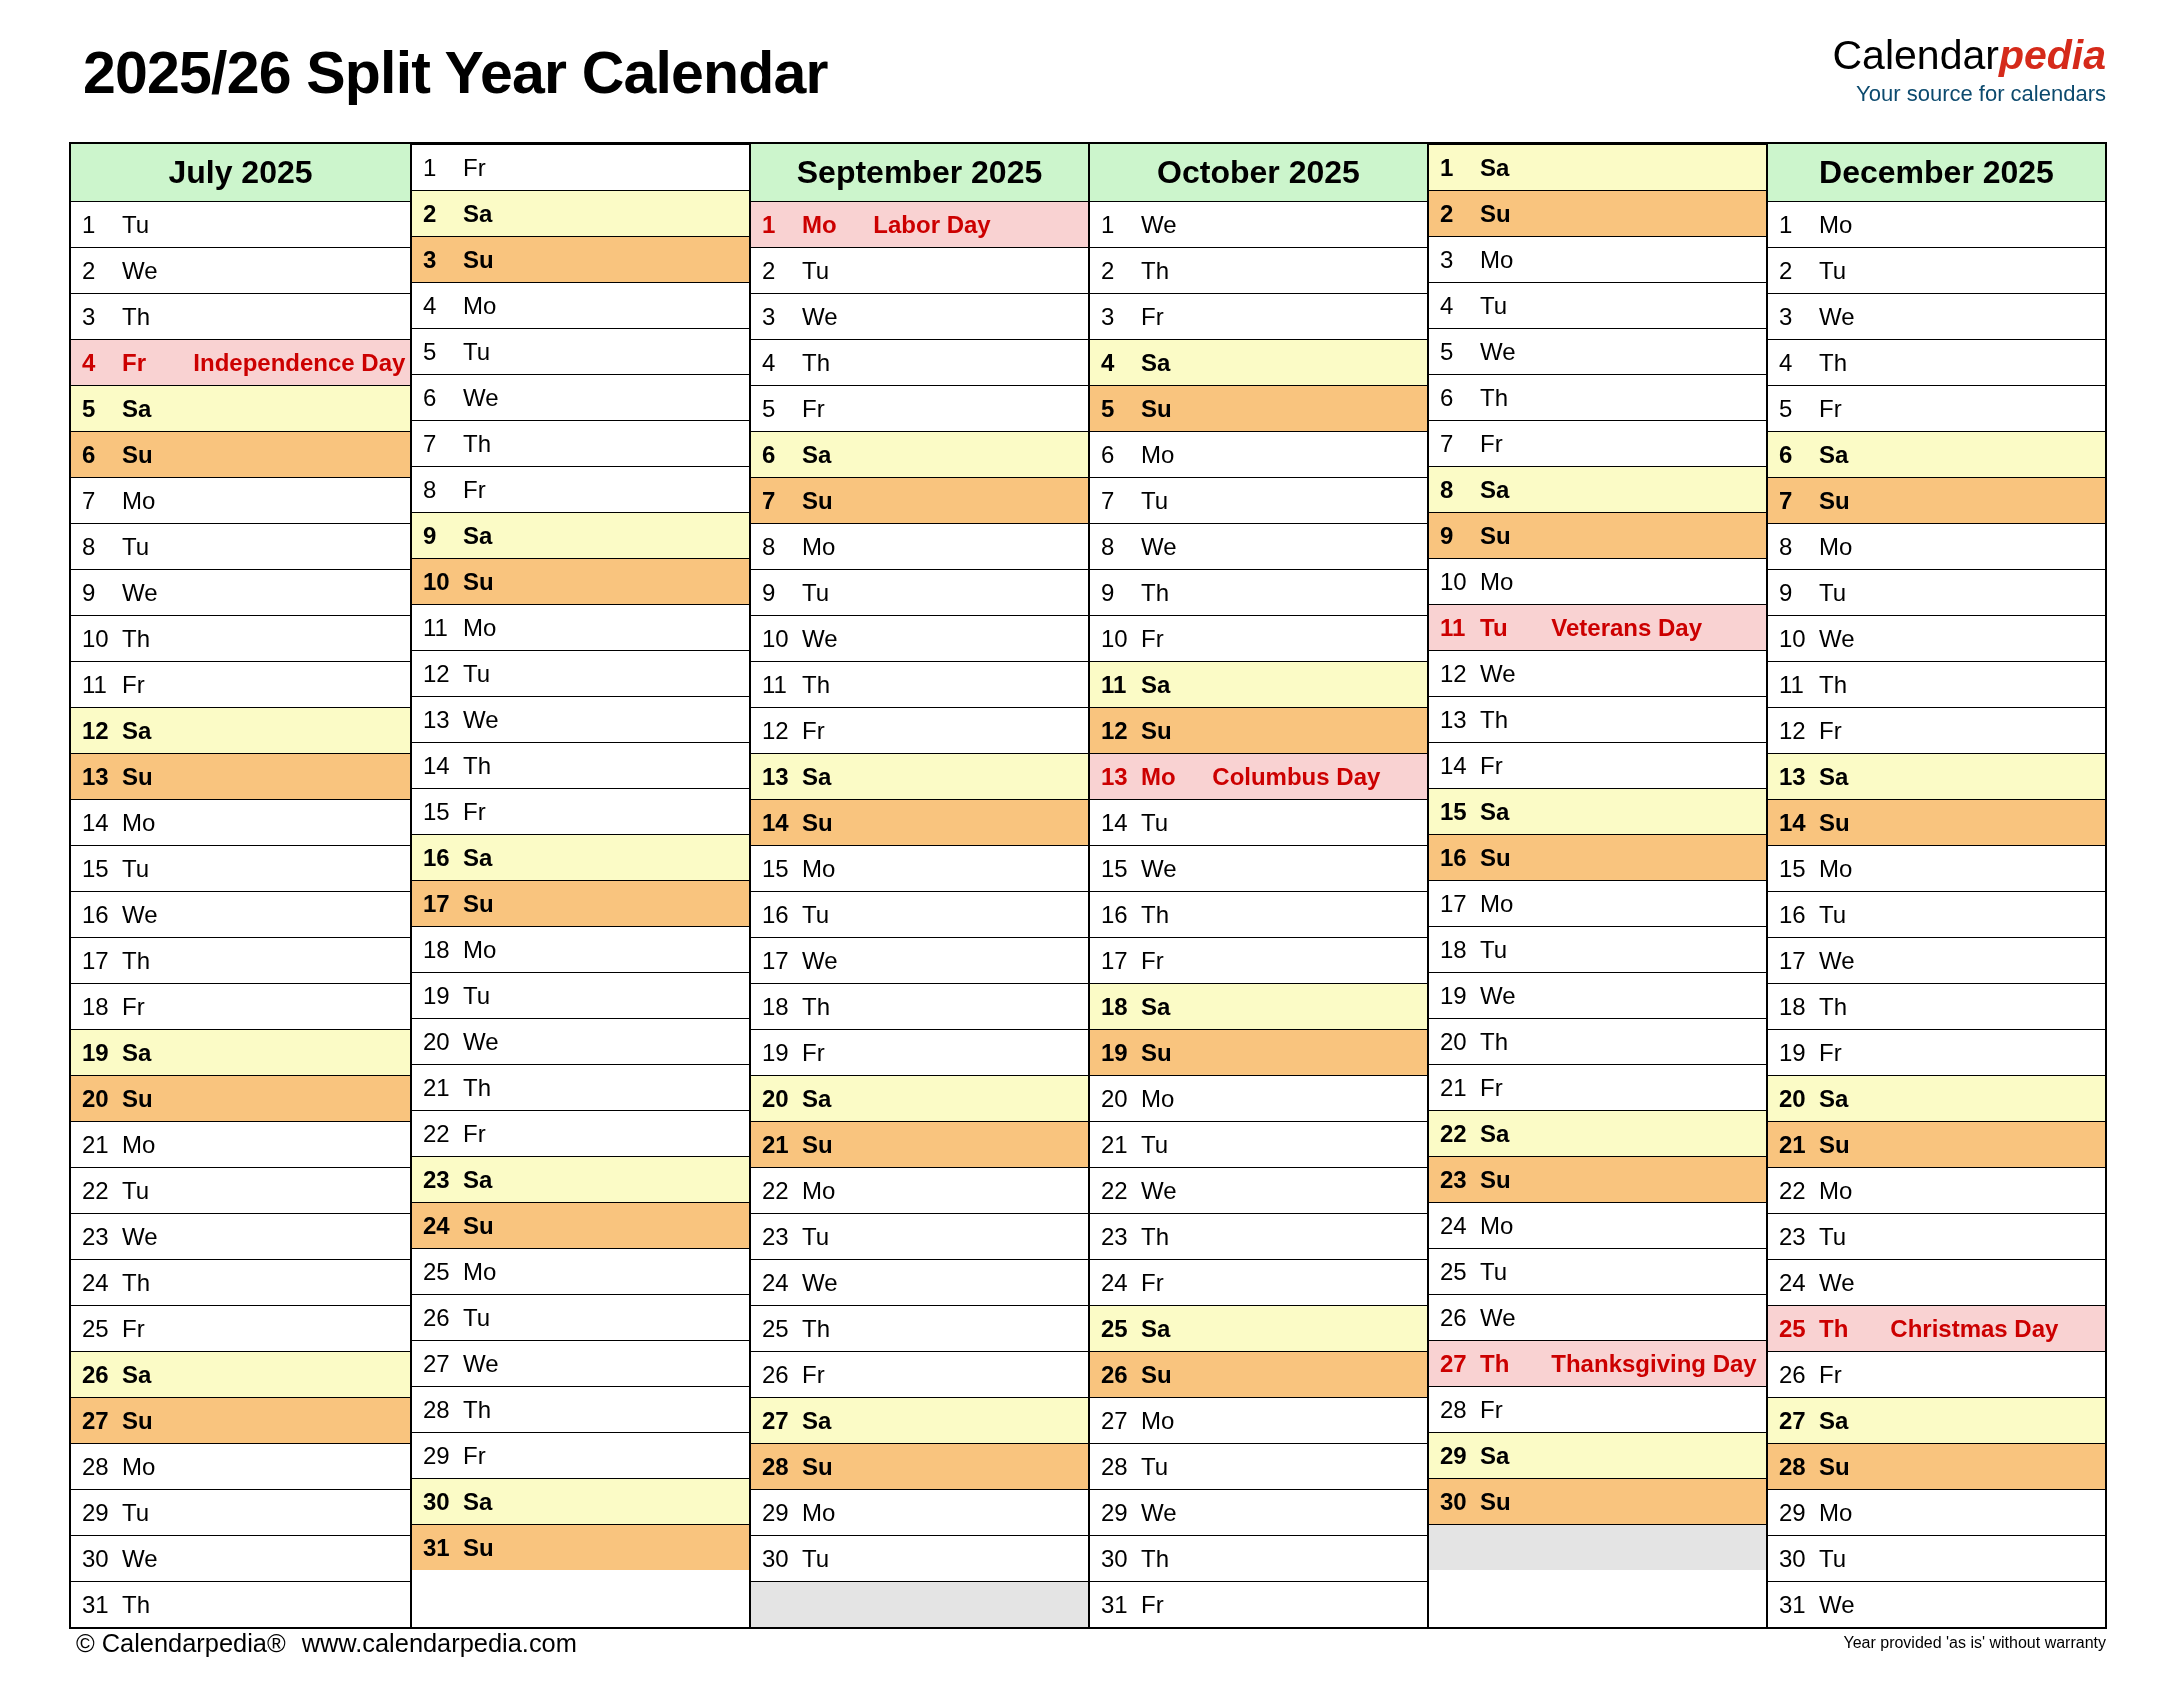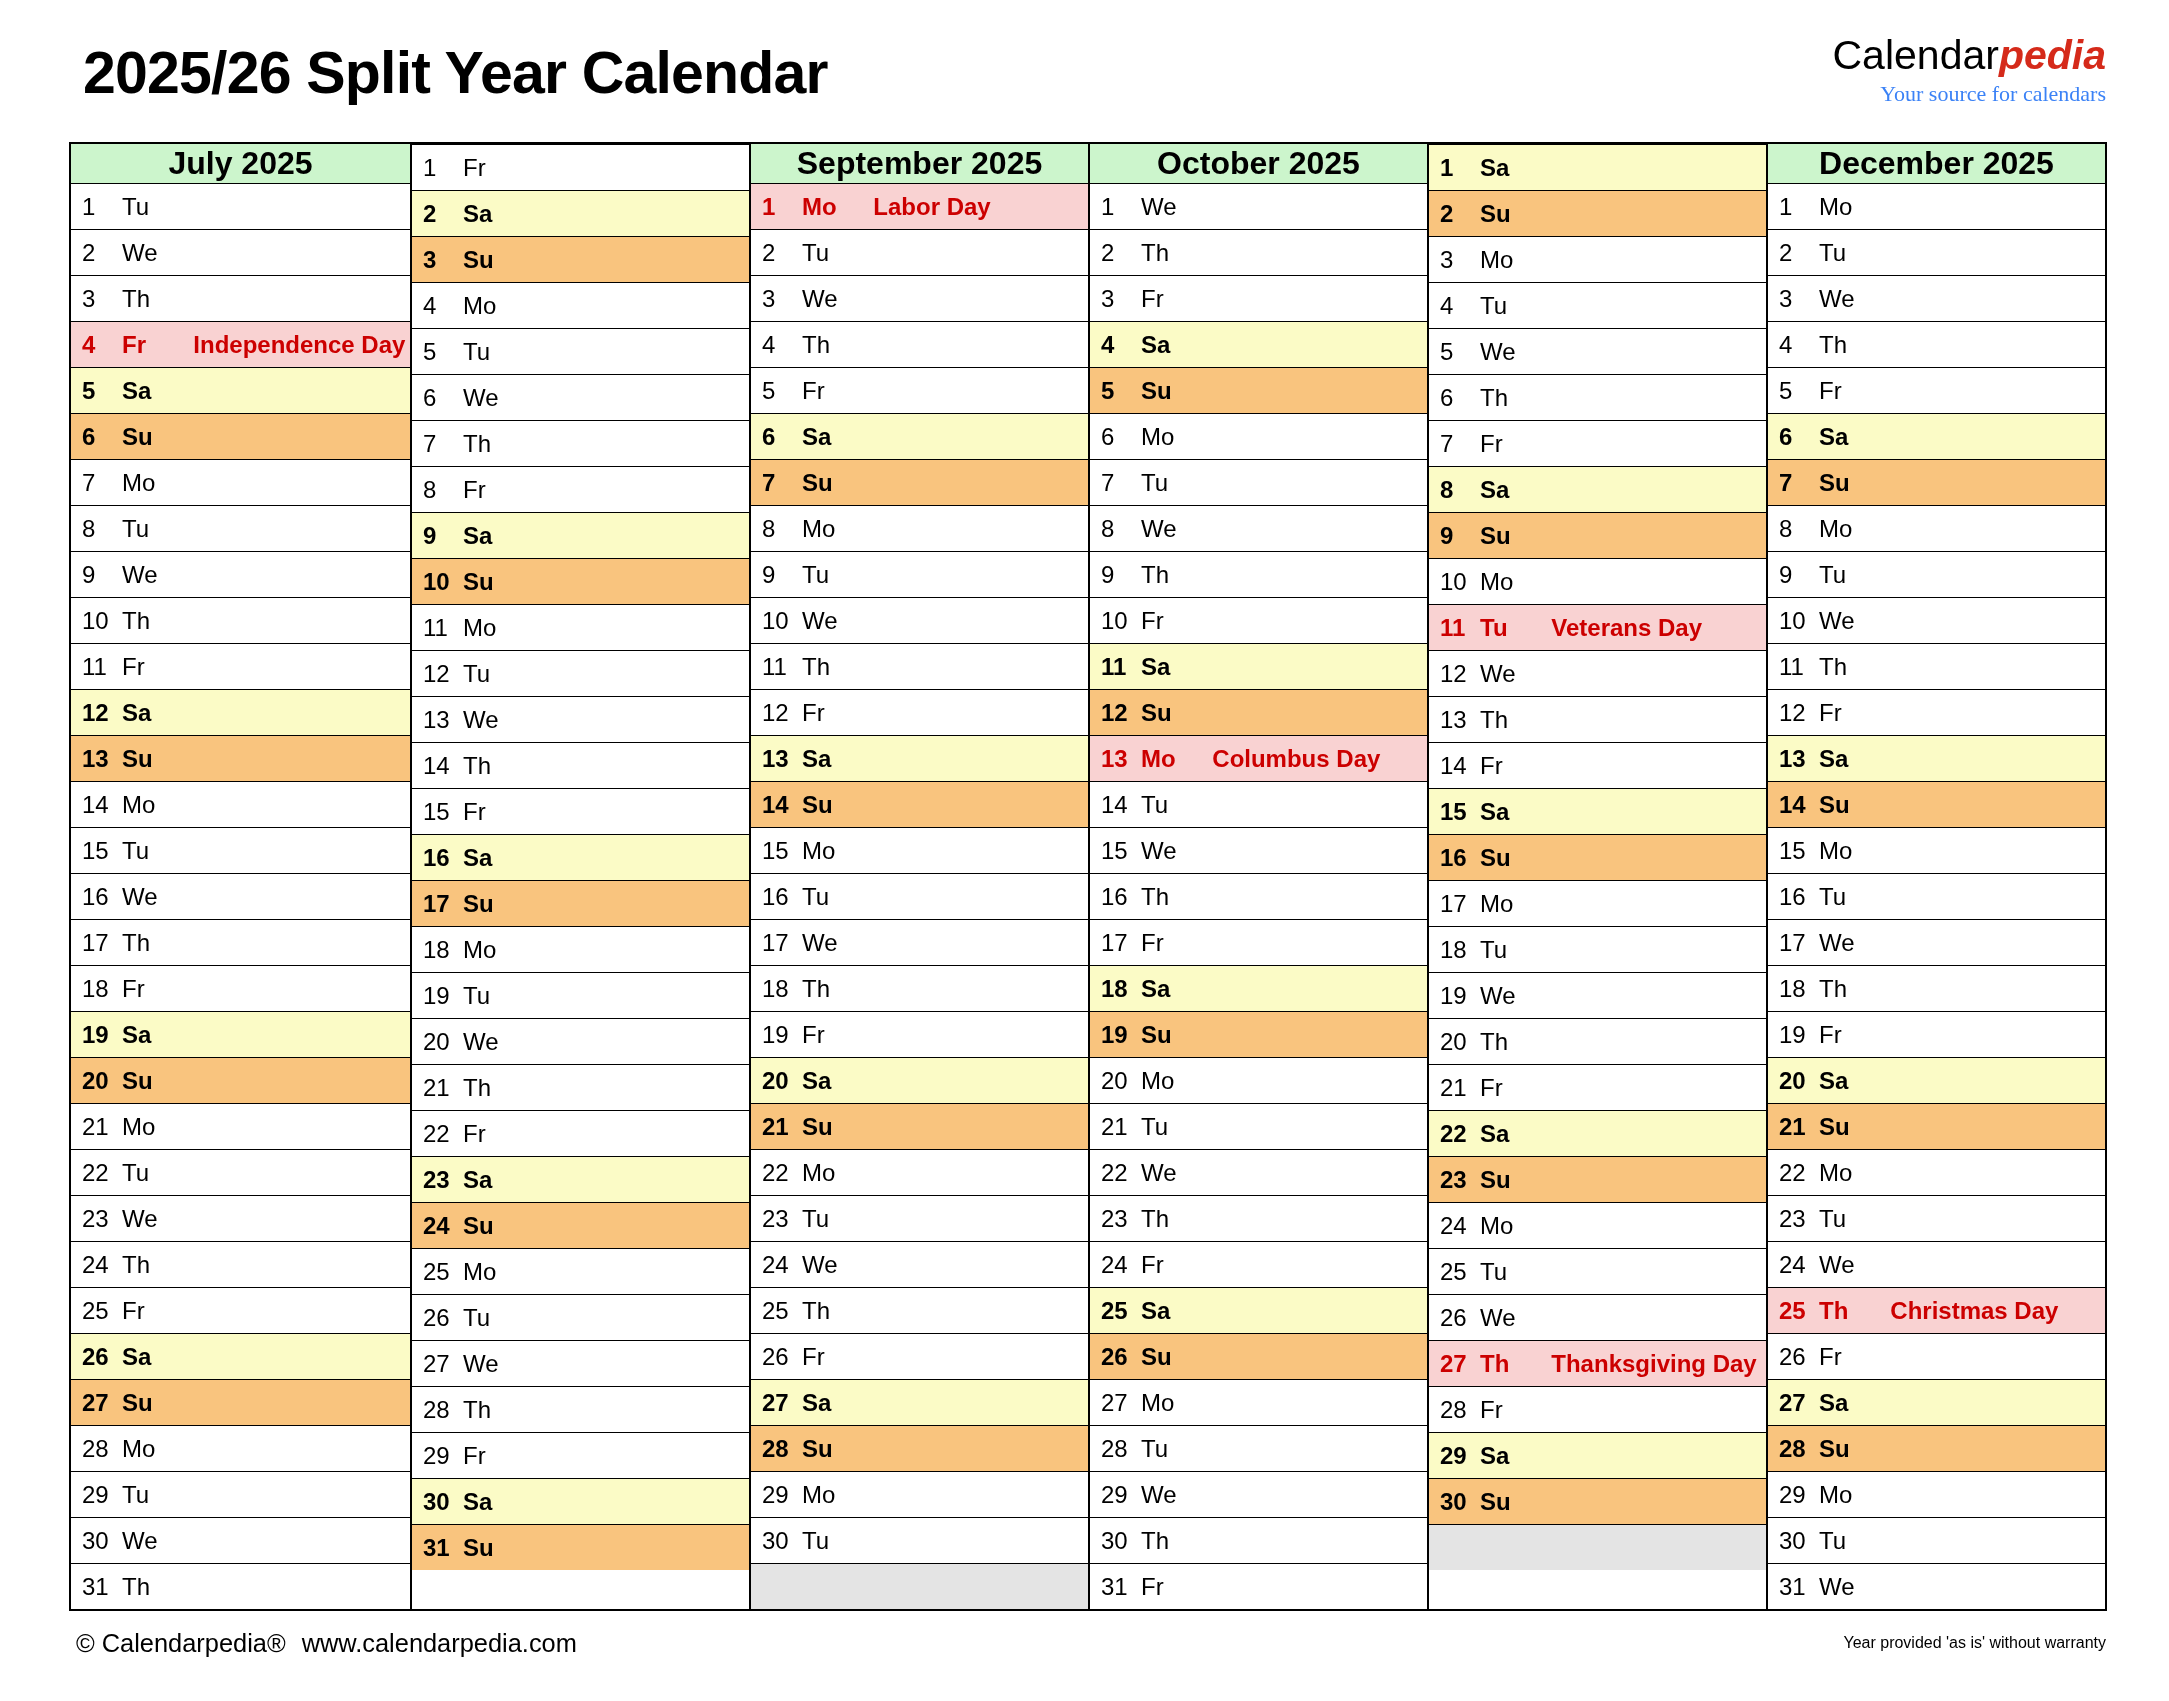--- a/index.html
+++ b/index.html
@@ -22,29 +22,29 @@
   .page-title{
     position:absolute;left:83px;top:39px;
     font-size:59px;font-weight:bold;letter-spacing:-0.8px;white-space:nowrap;
   }
   .logo{
     position:absolute;right:64px;top:34px;text-align:right;line-height:1.05;
   }
   .logo-main{font-size:41px;white-space:nowrap;}
   .logo-main .logo-black{font-weight:normal;color:#000000;}
   .logo-main .logo-red{font-weight:bold;font-style:italic;color:var(--logo-red);}
-  .logo-tagline{font-size:22px;margin-top:5.1px;color:#3b82f6;font-family:Liberation Serif, serif;}
+  .logo-tagline{font-size:22px;margin-top:5.1px;color:#0c4a6e;}
   .calendar{
     position:absolute;left:69px;top:142px;
     display:flex;border:2.5px solid var(--grid-border);background:#fff;
   }
   .month{width:339px;border-left:2.5px solid var(--grid-border);}
   .month:first-child{border-left:none;}
   .month-header{
-    height:39px;background:var(--header-bg);
+    height:57px;background:var(--header-bg);
     display:flex;align-items:center;justify-content:center;
     font-size:32px;font-weight:bold;text-align:center;
   }
   .cell{
     height:46px;border-top:1.7px solid var(--grid-border);
     display:flex;align-items:center;padding-left:11px;
     font-size:24px;line-height:1;white-space:nowrap;overflow:hidden;
   }
   .cell .num{display:inline-block;width:40px;flex-shrink:0;}
   .cell .wd{display:inline-block;min-width:51px;flex-shrink:0;}

